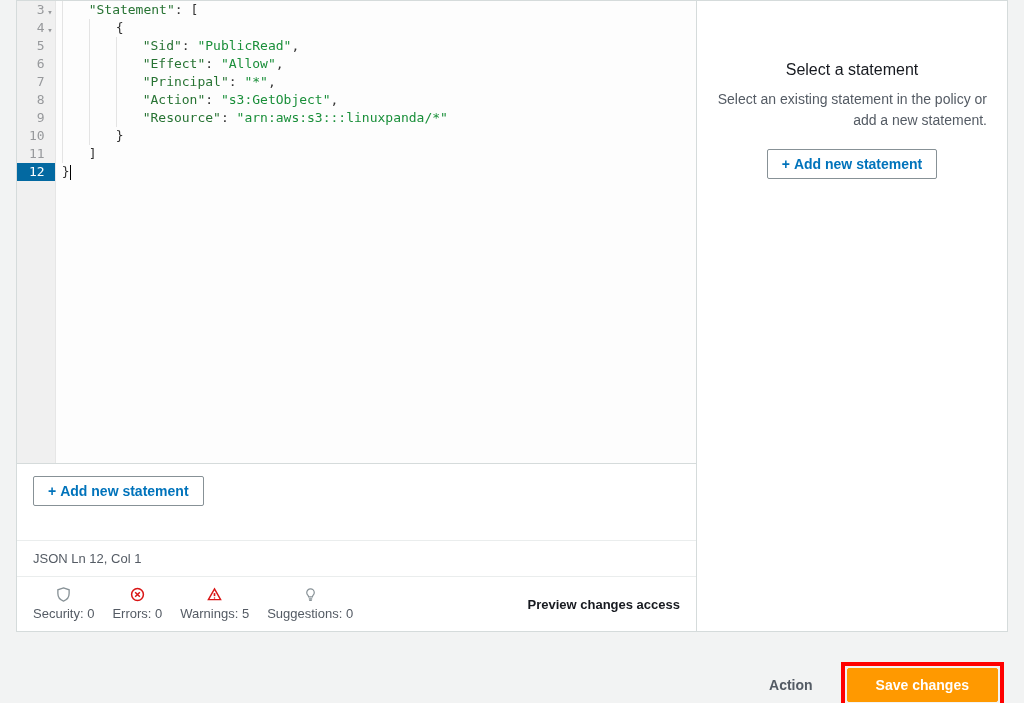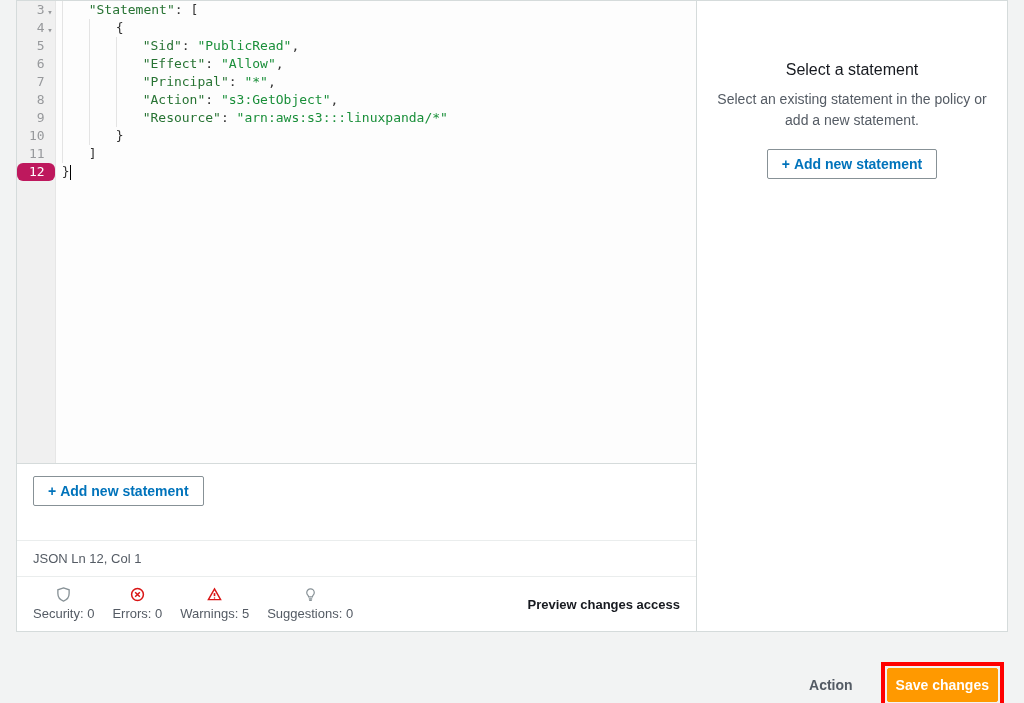--- a/index.html
+++ b/index.html
@@ -55,25 +55,24 @@
     .gutter .fold { position: relative; }
     .gutter .fold::after {
       content: "▾";
       font-size: 9px;
       color: #97999c;
       position: absolute;
       right: -8px;
       top: 2px;
     }
     .gutter .active {
-      background: #be185d;
+      background: #0369a1;
       color: #fff;
       margin: 0 -10px 0 -12px;
       padding: 0 10px 0 12px;
-      border-radius: 6px;
     }
     .code {
       padding-left: 6px;
       white-space: pre;
       flex: 1;
     }
     .tok-key { color: #277333; } 
     .tok-str { color: #1a8f3a; } 
     .tok-punc { color: #333; }
     .indent-guide {
@@ -147,20 +146,21 @@
     .side-panel h3 {
       font-size: 16px;
       font-weight: 400;
       margin-bottom: 10px;
       color: #16191f;
     }
     .side-panel p {
       color: #545b64;
       margin-bottom: 18px;
       line-height: 1.5;
+      text-align: right;
     }
     .footer {
       display: flex;
       justify-content: flex-end;
       align-items: center;
       padding: 14px 20px 0 20px;
       gap: 10px;
     }
     .btn-link {
       background: none;
@@ -170,21 +170,21 @@
       font-size: 14px;
       padding: 8px 18px;
       cursor: pointer;
     }
     .btn-primary {
       background: #ff9900;
       border: 1px solid #ff9900;
       color: #fff;
       font-weight: 700;
       font-size: 14px;
-      padding: 8px 8px;
+      padding: 8px 28px;
       cursor: pointer;
       border-radius: 2px;
     }
     .highlight-box {
       border: 4px solid #ff0000;
       padding: 2px;
     }
   </style>
 </head>
 <body>

